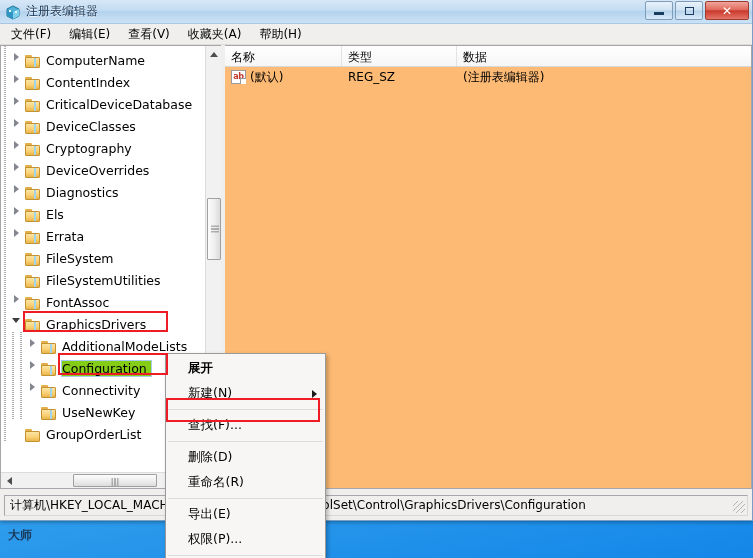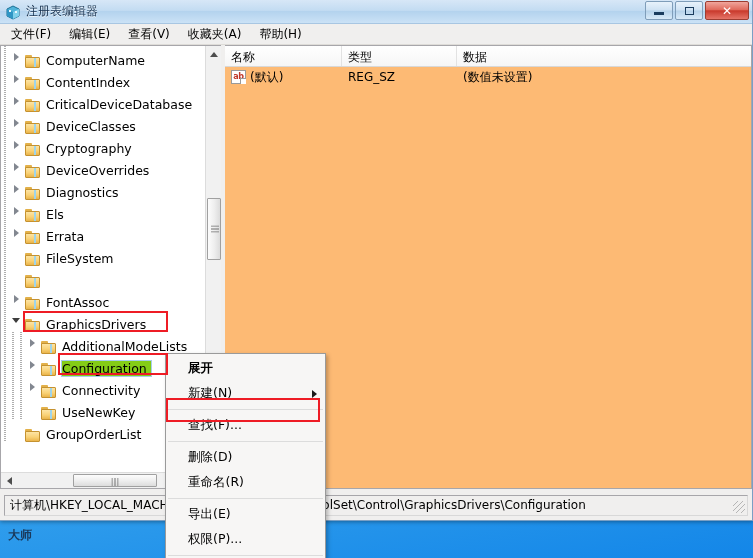--- a/index.html
+++ b/index.html
@@ -550,20 +550,21 @@
             <span class="tree-label">FileSystem</span>
           </div>
           <div class="tree-row">
             <span class="dots"></span>
             <span class="twisty"></span>
             <span class="folder">
               <span class="tab"></span>
               <span class="body"></span>
               <span class="spine"></span>
             </span>
+            <span class="tree-label">FileSystemUtilities</span>
           </div>
           <div class="tree-row">
             <span class="dots"></span>
             <span class="twisty collapsed"></span>
             <span class="folder">
               <span class="tab"></span>
               <span class="body"></span>
               <span class="spine"></span>
             </span>
             <span class="tree-label">FontAssoc</span>
@@ -671,21 +672,21 @@
         <div class="col-head col-type">类型</div>
         <div class="col-head col-data">数据</div>
       </div>
       <div id="list-body">
           <div class="list-row">
             <span class="cell name">
               <span class="ab-icon">ab</span>
               <span>(默认)</span>
             </span>
             <span class="cell type">REG_SZ</span>
-            <span class="cell data">(数值未设置)</span>
+            <span class="cell data">(注册表编辑器)</span>
           </div>
         </div>
     </div>
   </div>
 
   <div id="statusbar">
     <div id="status-inner">
       <span>计算机\HKEY_LOCAL_MACHINE\SYSTEM\CurrentControlSet\Control\GraphicsDrivers\Configuration</span>
       <span id="resize-grip"></span>
     </div>

